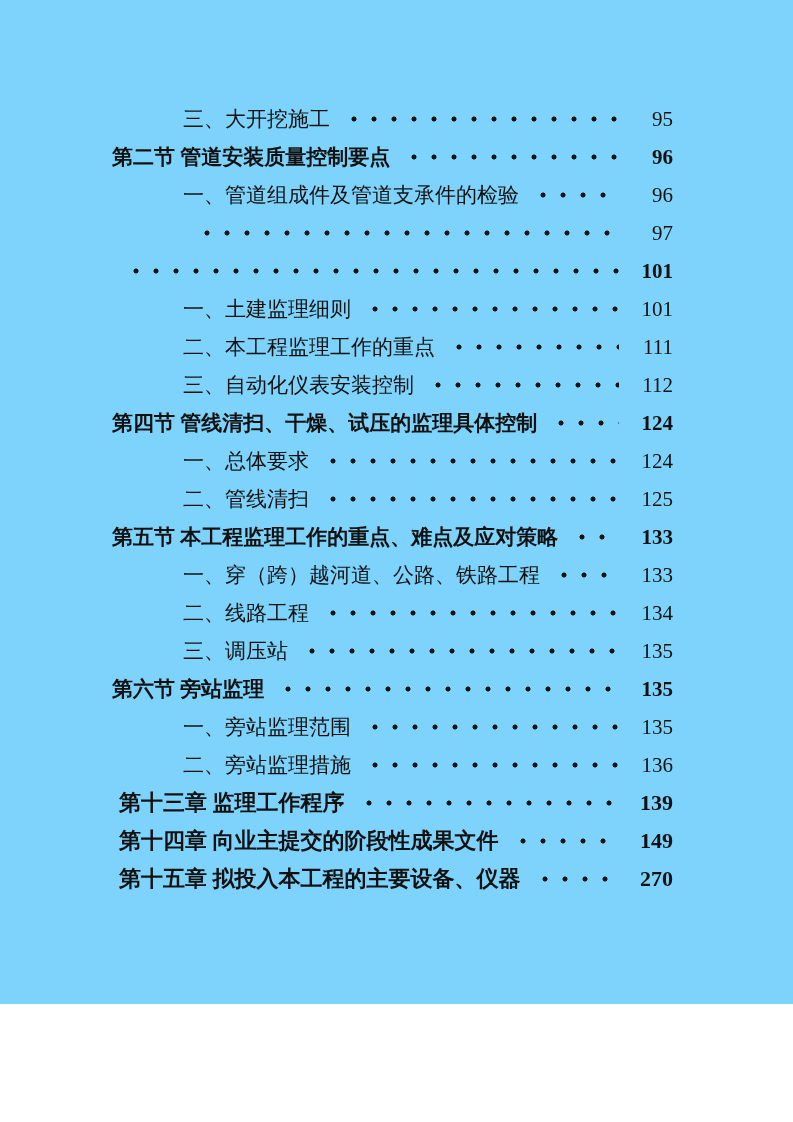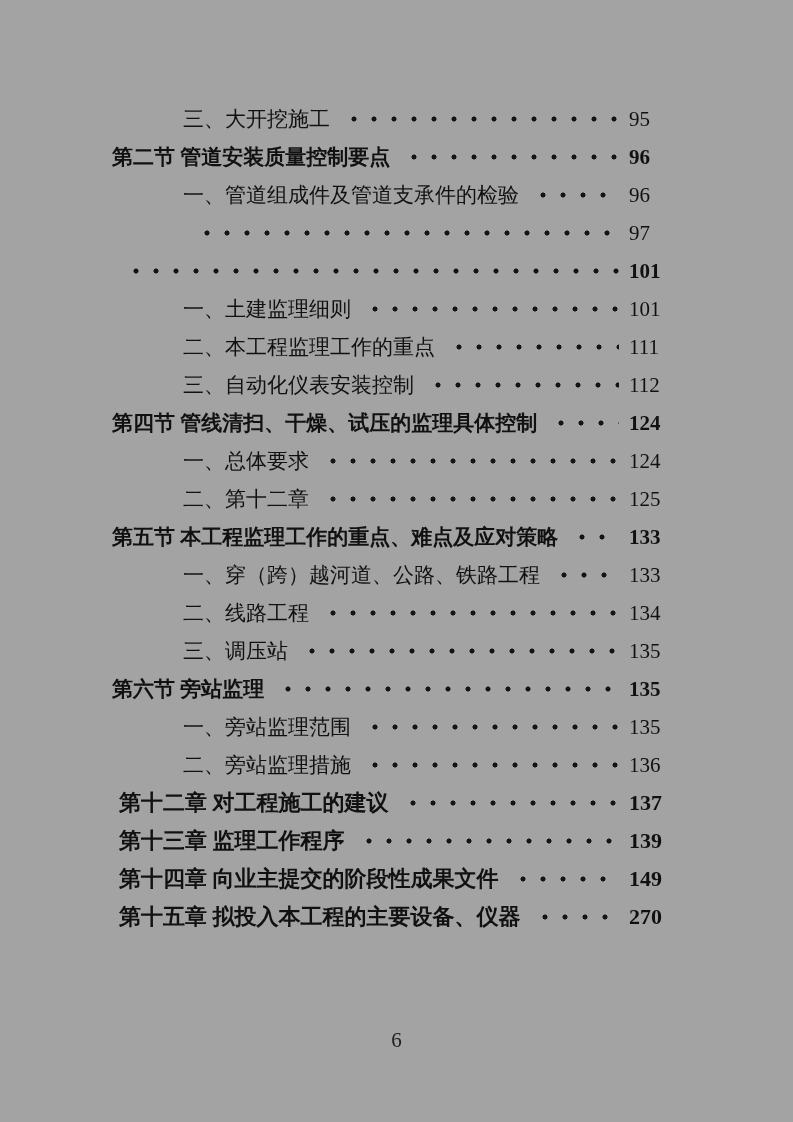--- a/index.html
+++ b/index.html
@@ -3,22 +3,22 @@
 <meta charset="utf-8">
 <style>
   html, body {
     margin: 0;
     padding: 0;
     background: #ffffff;
   }
   .page {
     position: relative;
     width: 793px;
-    height: 1122px;
-    background: #a3a3a3;
+    height: 1004px;
+    background: #7dd3fc;
     overflow: hidden;
     font-family: "Liberation Serif", "DejaVu Serif", serif;
     color: #111111;
   }
   .toc {
     padding-top: 100px;
   }
   .toc-row {
     display: flex;
     align-items: center;
@@ -51,20 +51,21 @@
     margin-right: 10px;
     min-width: 0;
     background-image: radial-gradient(circle, #141414 2.1px, rgba(0,0,0,0) 2.9px);
     background-size: 20px 38px;
     background-position: 0 50%;
     background-repeat: repeat-x;
   }
   .toc-page {
     flex: 0 0 auto;
     min-width: 44px;
+    text-align: right;
     font-family: "Liberation Serif", "DejaVu Serif", serif;
   }
   .footer {
     position: absolute;
     top: 1028px;
     left: 0;
     width: 100%;
     text-align: center;
     font-size: 21px;
     color: #222222;
@@ -128,21 +129,21 @@
       <span class="toc-page">124</span>
     </div>
 
     <div class="toc-row lvl-sub">
       <span class="toc-label">一、总体要求</span>
       <span class="leader"></span>
       <span class="toc-page">124</span>
     </div>
 
     <div class="toc-row lvl-sub">
-      <span class="toc-label">二、第十二章</span>
+      <span class="toc-label">二、管线清扫</span>
       <span class="leader"></span>
       <span class="toc-page">125</span>
     </div>
 
     <div class="toc-row lvl-section">
       <span class="toc-label">第五节 本工程监理工作的重点、难点及应对策略</span>
       <span class="leader"></span>
       <span class="toc-page">133</span>
     </div>
 
@@ -175,25 +176,20 @@
       <span class="leader"></span>
       <span class="toc-page">135</span>
     </div>
 
     <div class="toc-row lvl-sub">
       <span class="toc-label">二、旁站监理措施</span>
       <span class="leader"></span>
       <span class="toc-page">136</span>
     </div>
 
-    <div class="toc-row lvl-chapter">
-      <span class="toc-label">第十二章 对工程施工的建议</span>
-      <span class="leader"></span>
-      <span class="toc-page">137</span>
-    </div>
 
     <div class="toc-row lvl-chapter">
       <span class="toc-label">第十三章 监理工作程序</span>
       <span class="leader"></span>
       <span class="toc-page">139</span>
     </div>
 
     <div class="toc-row lvl-chapter">
       <span class="toc-label">第十四章 向业主提交的阶段性成果文件</span>
       <span class="leader"></span>

